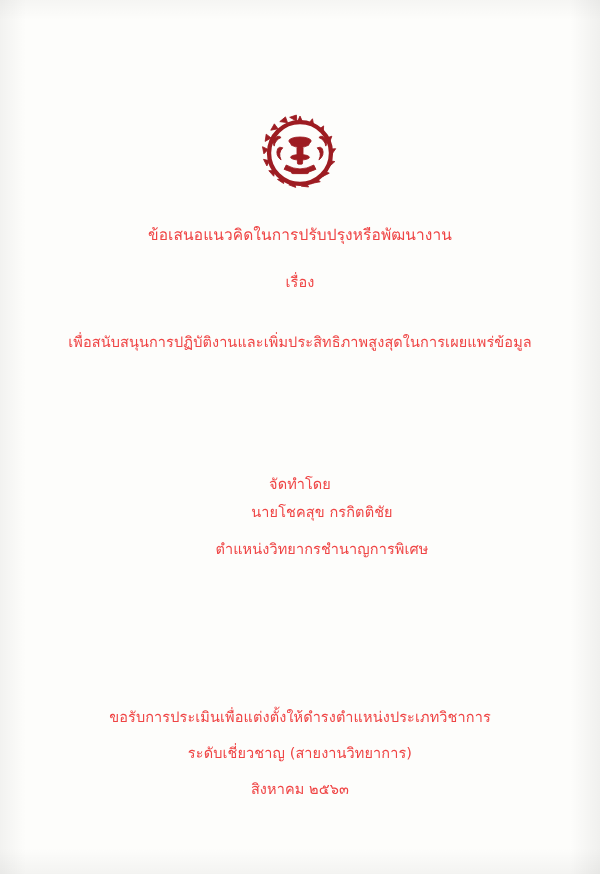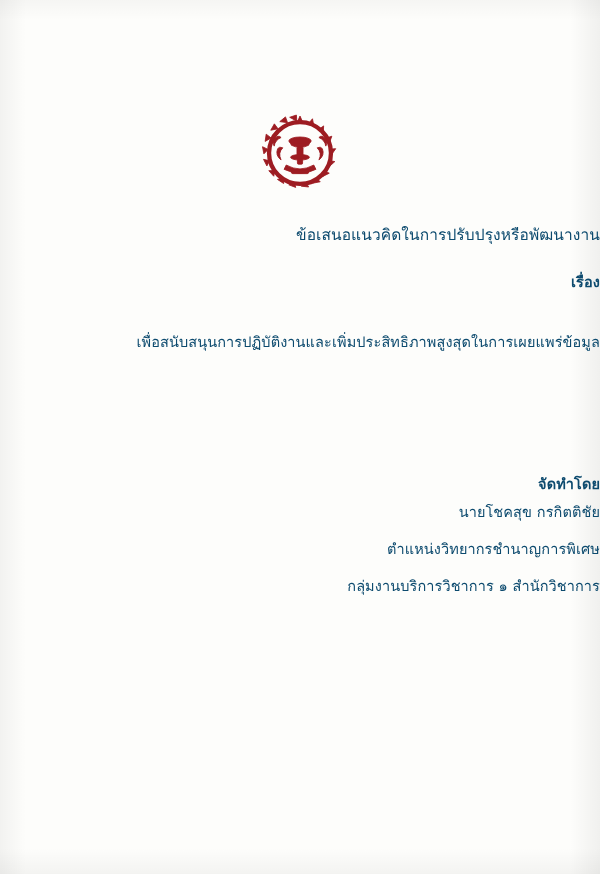--- a/index.html
+++ b/index.html
@@ -50,32 +50,32 @@
   }
   .emblem {
     width: 86px;
     height: 86px;
     position: relative;
   }
   .emblem svg { display: block; }
 
   
   .line {
-    text-align: right;
-    color: #0c4a6e;
+    text-align: center;
+    color: #ef4444;
     font-family: "DejaVu Sans", "Liberation Sans", sans-serif;
     letter-spacing: 0.1px;
   }
   .block {
     position: absolute;
     left: 0;
     right: 0;
   }
   .t-title { font-size: 15.5px; }
-  .t-sub   { font-size: 14.5px; font-weight: bold; }
+  .t-sub   { font-size: 14.5px; }
   .t-body  { font-size: 14.5px; }
   .t-foot  { font-size: 14.5px; }
 
   .b-title    { top: 222px; }
   .b-rueang   { top: 270px; }
   .b-subject  { top: 330px; }
   .b-by-label { top: 472px; }
   .b-author   { top: 500px; padding-left: 44px; }
   .b-purpose  { top: 705px; }
 
@@ -164,18 +164,22 @@
       <div class="line t-body">เพื่อสนับสนุนการปฏิบัติงานและเพิ่มประสิทธิภาพสูงสุดในการเผยแพร่ข้อมูล</div>
     </div>
 
     <div class="block b-by-label">
       <div class="line t-sub">จัดทำโดย</div>
     </div>
 
     <div class="block b-author">
       <div class="line t-body">นายโชคสุข กรกิตติชัย</div>
       <div class="line t-body">ตำแหน่งวิทยากรชำนาญการพิเศษ</div>
-      <div class="line t-body">กลุ่มงานบริการวิชาการ ๑ สำนักวิชาการ</div>
     </div>
 
+    <div class="block b-purpose">
+      <div class="line t-foot">ขอรับการประเมินเพื่อแต่งตั้งให้ดำรงตำแหน่งประเภทวิชาการ</div>
+      <div class="line t-foot">ระดับเชี่ยวชาญ (สายงานวิทยาการ)</div>
+      <div class="line t-foot">สิงหาคม ๒๕๖๓</div>
+    </div>
 
   </div>
 </div>
 
 </body></html>

